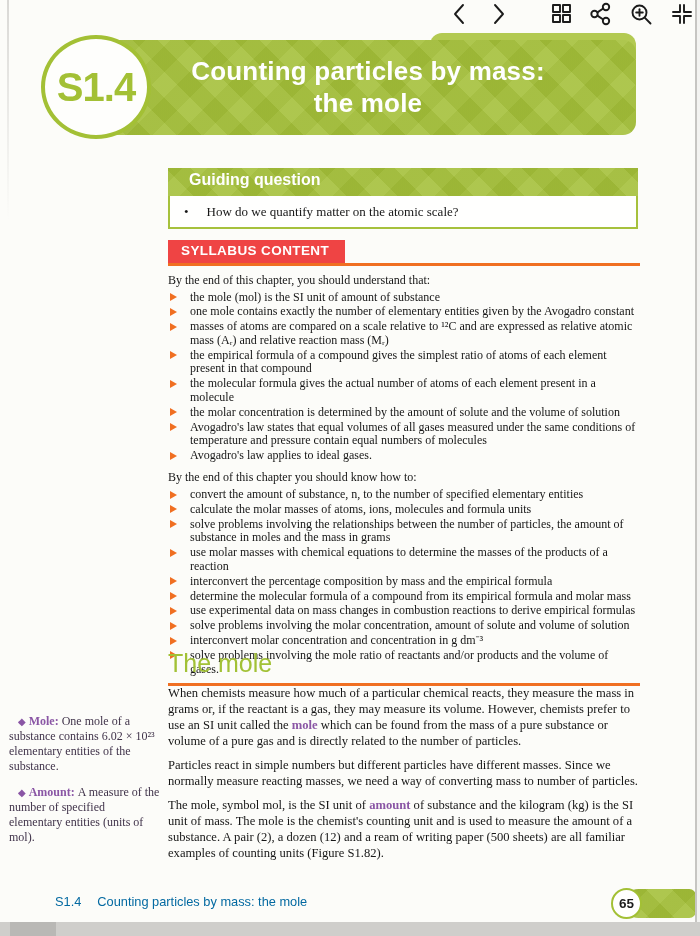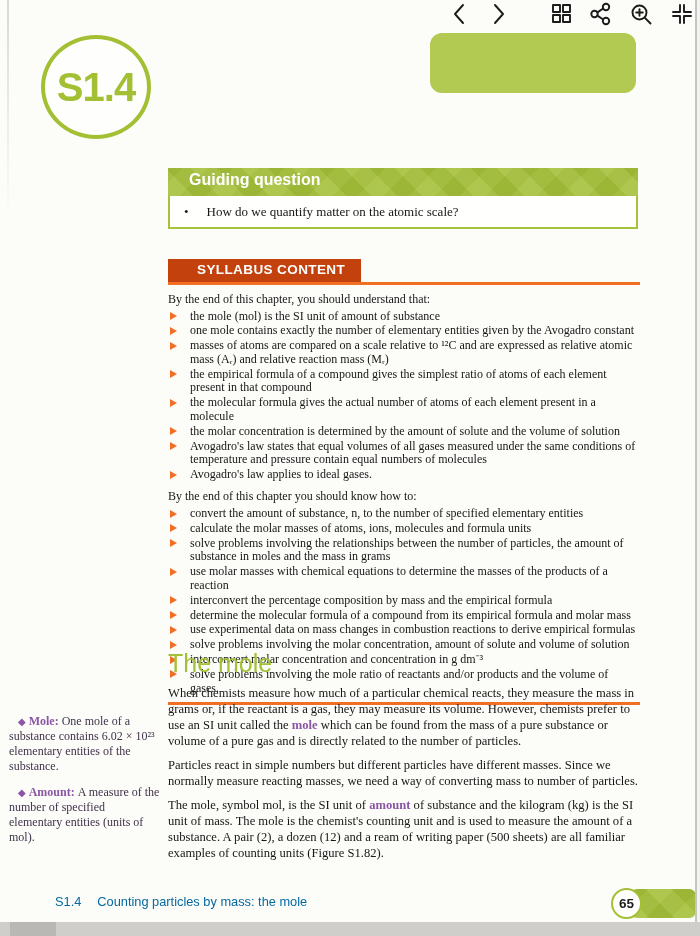--- a/index.html
+++ b/index.html
@@ -47,23 +47,23 @@
   
   .gq-bar { position:absolute; left:168px; top:168px; width:470px; height:28px; padding:3px 0 0 12px; }
   .gq-bar span { font-family:"Liberation Sans", sans-serif; font-weight:bold; color:#fff; font-size:16px;margin-left:9px; }
   .gq-box { position:absolute; left:168px; top:196px; width:470px; height:33px;
     background:#fffffe; border:2px solid #a6c13c; border-top:none; padding:6px 10px 0 14px; }
   .gq-box .bullet { font-size:13px; margin-right:18px; }
   .gq-box .q { font-size:13px; }
 
   
   .syllabus { position:absolute; left:168px; top:240px; width:472px; }
-  .syl-tab { display:inline-block; background:#c2410c; color:#fff; height:23px;
+  .syl-tab { display:inline-block; background:#ef4444; color:#fff; height:23px;
     font-family:"Liberation Sans", sans-serif; font-weight:bold; font-size:13.5px;
-    letter-spacing:0.4px; padding:3px 16px 0 29px;margin-top:19px; }
+    letter-spacing:0.4px; padding:3px 16px 0 13px; }
   .syl-topline { width:472px; height:2.5px; background:#f06f22; }
   .syl-intro { font-size:12px; margin-top:7px; }
   .syl-list { list-style:none; margin-top:3px; }
   .syl-list li { position:relative; padding-left:22px; font-size:12px; line-height:13.8px; margin-bottom:1px; }
   .tri { position:absolute; left:2px; top:2.5px; width:0; height:0;
     border-left:7.5px solid #f06f22; border-top:4.5px solid transparent; border-bottom:4.5px solid transparent; }
   .syl-note { font-style:italic; font-size:12px; margin-top:8px; }
   .syl-bottomline { width:472px; height:2.5px; background:#f06f22; margin-top:7px; }
 
   
@@ -135,20 +135,24 @@
       <svg viewBox="0 0 24 24">
           <polyline points="10,3 10,10 3,10"></polyline>
           <polyline points="14,3 14,10 21,10"></polyline>
           <polyline points="3,14 10,14 10,21"></polyline>
           <polyline points="21,14 14,14 14,21"></polyline>
         </svg>
     </div>
   </div>
 
   <div class="banner-back"></div>
+  <div class="banner green-pattern">
+    <div class="t1">Counting particles by mass:</div>
+    <div class="t2">the mole</div>
+  </div>
   <div class="chapter-circle">
     <span>S1.4</span>
   </div>
 
   <div class="gq-bar green-pattern">
     <span>Guiding question</span>
   </div>
   <div class="gq-box">
     <span class="bullet">•</span><span class="q">How do we quantify matter on the atomic scale?</span>
   </div>

